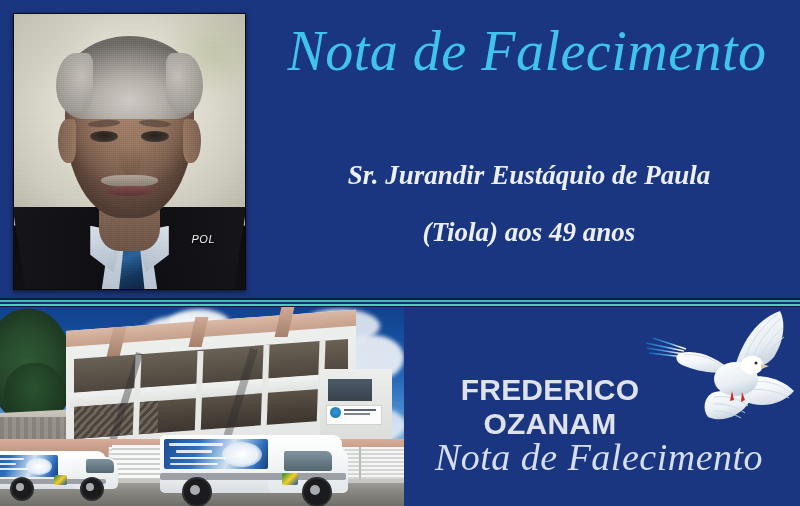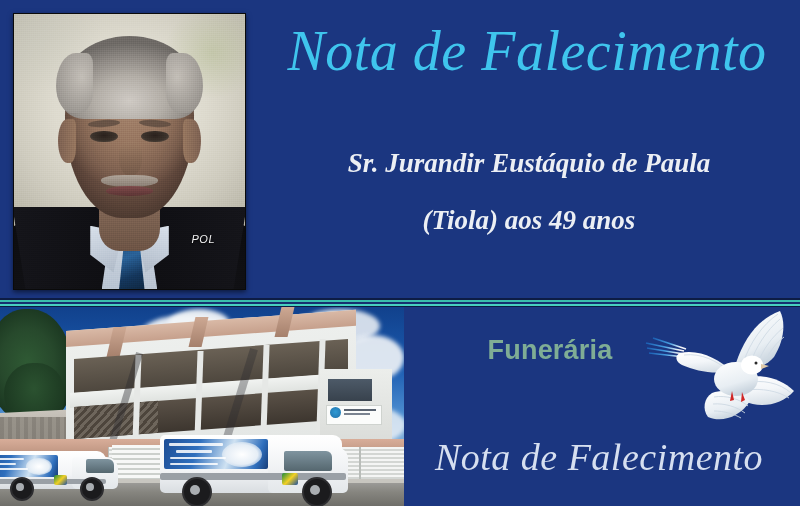--- a/index.html
+++ b/index.html
@@ -208,20 +208,21 @@
     text-align:center;
   }
   .deceased-line{
     color:#eceff4;
     font-family:"Liberation Serif","DejaVu Serif",serif;
     font-style:italic;
     font-weight:700;
     font-size:27px;
     line-height:1.0;
     white-space:nowrap;
+    margin-top:12px;
   }
   #deceased-name{ margin-bottom:30px; }
 
   
   #divider{
     position:absolute;left:0;top:298px;width:800px;height:9px;
   }
   .div-l1{position:absolute;left:0;top:0;width:100%;height:2px;background:#0d1c44;}
   .div-l2{position:absolute;left:0;top:2px;width:100%;height:2px;background:#3bbfae;}
   .div-l3{position:absolute;left:0;top:4px;width:100%;height:2px;background:#16306f;}
@@ -600,21 +601,21 @@
         <div class="van-skirt" style="left:160px;top:166px;width:186px;height:7px;"></div>
         <div class="van-logo" style="left:282px;top:166px;width:16px;height:12px;"></div>
         <div class="van-wheel" style="left:182px;top:170px;width:26px;height:26px;"></div>
         <div class="van-hub" style="left:190px;top:178px;width:10px;height:10px;"></div>
         <div class="van-wheel" style="left:302px;top:170px;width:26px;height:26px;"></div>
         <div class="van-hub" style="left:310px;top:178px;width:10px;height:10px;"></div>
       </div>
     </div>
 
     <div id="brand-panel">
-      <div id="brand-funeraria">Funerária</div>
+      <div id="brand-name">FREDERICO OZANAM</div>
 
       <svg id="dove" viewBox="0 0 160 118">
         <defs>
           <linearGradient id="wg" x1="0" y1="0" x2="0.3" y2="1">
             <stop offset="0%" stop-color="#ffffff"></stop>
             <stop offset="55%" stop-color="#f3f6f9"></stop>
             <stop offset="100%" stop-color="#d9e1e8"></stop>
           </linearGradient>
           <linearGradient id="bg2" x1="0" y1="0" x2="0.4" y2="1">
             <stop offset="0%" stop-color="#ffffff"></stop>

